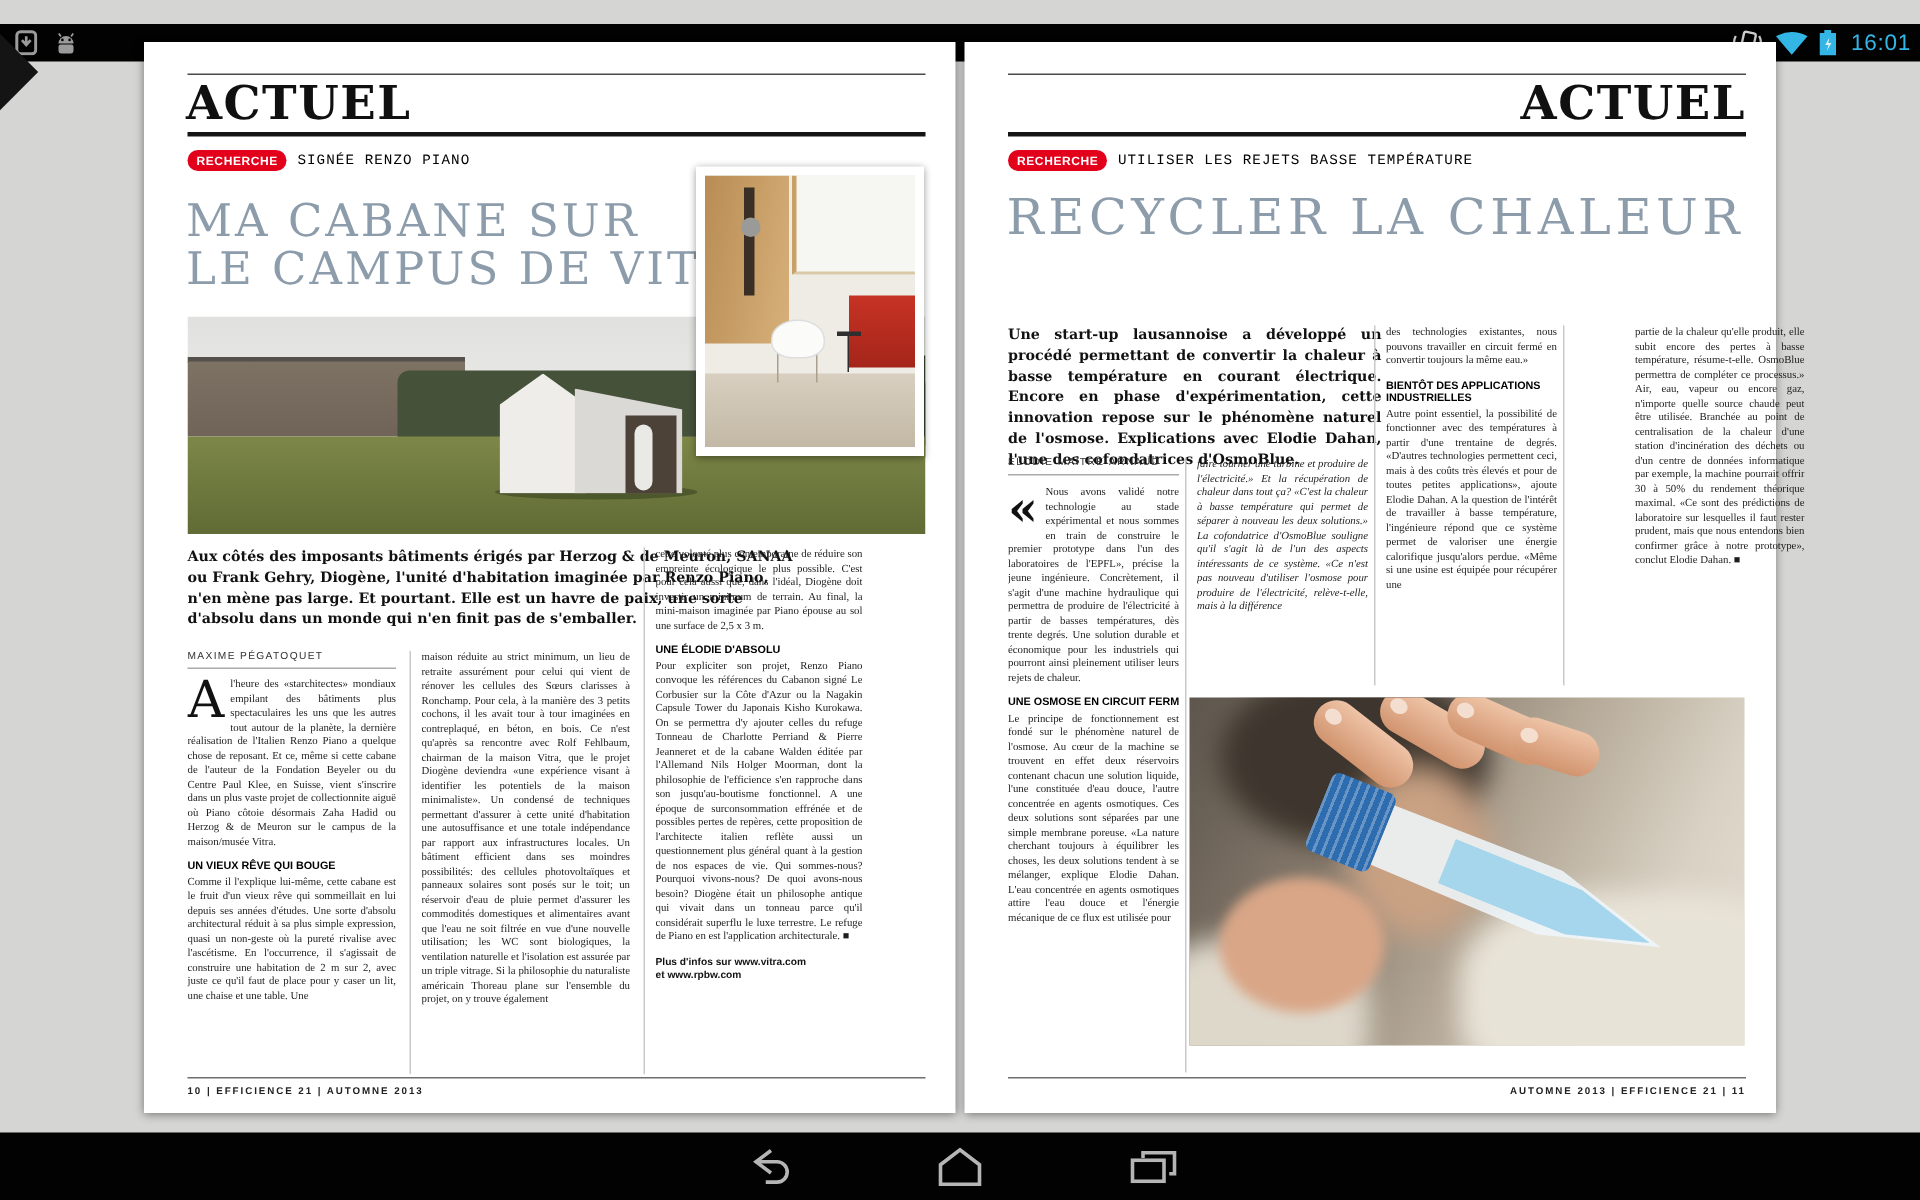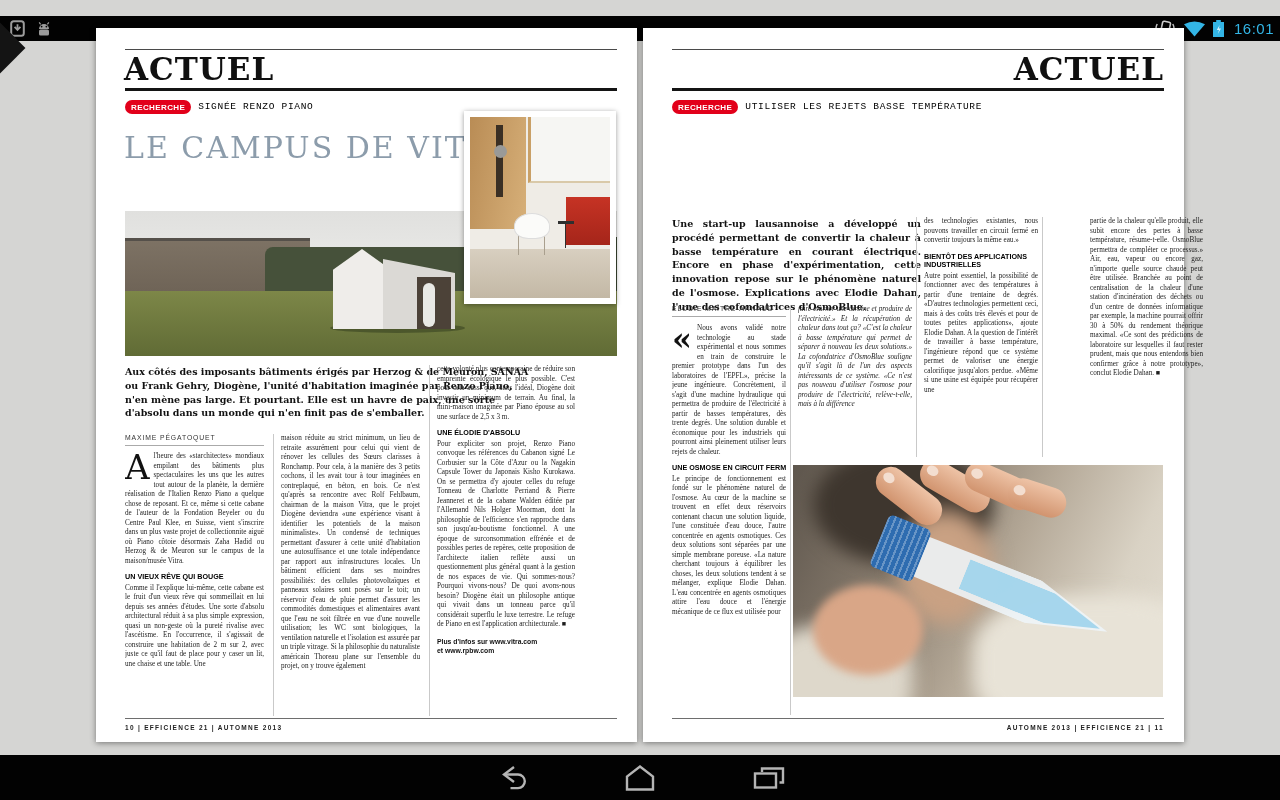--- a/index.html
+++ b/index.html
@@ -147,20 +147,21 @@
     <div class="rule-thin"></div>
     <div class="section-title">ACTUEL</div>
     <div class="rule-thick"></div>
 
     <div class="badge-row">
       <span class="badge">RECHERCHE</span>
       <span class="kicker">SIGNÉE RENZO PIANO</span>
     </div>
 
     <div class="headline hl-left">
+      <div>MA CABANE SUR</div>
       <div>LE CAMPUS DE VITRA</div>
     </div>
 
     <div class="photo-main">
       <div class="pm-sky"></div>
       <div class="pm-roof"></div>
       <div class="pm-building"></div>
       <div class="pm-trees"></div>
       <div class="pm-trees2"></div>
       <div class="pm-grass"></div>
@@ -222,20 +223,21 @@
     <div class="rule-thin"></div>
     <div class="section-title">ACTUEL</div>
     <div class="rule-thick"></div>
 
     <div class="badge-row">
       <span class="badge">RECHERCHE</span>
       <span class="kicker">UTILISER LES REJETS BASSE TEMPÉRATURE</span>
     </div>
 
     <div class="headline hl-right">
+      <div>RECYCLER LA CHALEUR</div>
     </div>
 
     <div class="intro">Une start-up lausannoise a développé un procédé permettant de convertir la chaleur à basse température en courant électrique. Encore en phase d'expérimentation, cette innovation repose sur le phénomène naturel de l'osmose. Explications avec Elodie Dahan, l'une des cofondatrices d'OsmoBlue.</div>
 
     <div class="byline" style="left:29px;top:277px;width:114px;">ÉLODIE MAÎTRE-ARNAUD</div>
 
     <div class="body-col" style="left:29px;top:296px;width:114px;height:392px;">
       <p><span class="bigquote">«</span><span>Nous avons validé notre technologie au stade expérimental et nous sommes en train de construire le premier prototype dans l'un des laboratoires de l'EPFL», précise la jeune ingénieure. Concrètement, il s'agit d'une machine hydraulique qui permettra de produire de l'électricité à partir de basses températures, dès trente degrés. Une solution durable et économique pour les industriels qui pourront ainsi pleinement utiliser leurs rejets de chaleur.</span></p>
       <div class="subhead nowrap">UNE OSMOSE EN CIRCUIT FERMÉ</div>
       <p>Le principe de fonctionnement est fondé sur le phénomène naturel de l'osmose. Au cœur de la machine se trouvent en effet deux réservoirs contenant chacun une solution liquide, l'une constituée d'eau douce, l'autre concentrée en agents osmotiques. Ces deux solutions sont séparées par une simple membrane poreuse. «La nature cherchant toujours à équilibrer les choses, les deux solutions tendent à se mélanger, explique Elodie Dahan. L'eau concentrée en agents osmotiques attire l'eau douce et l'énergie mécanique de ce flux est utilisée pour</p>

